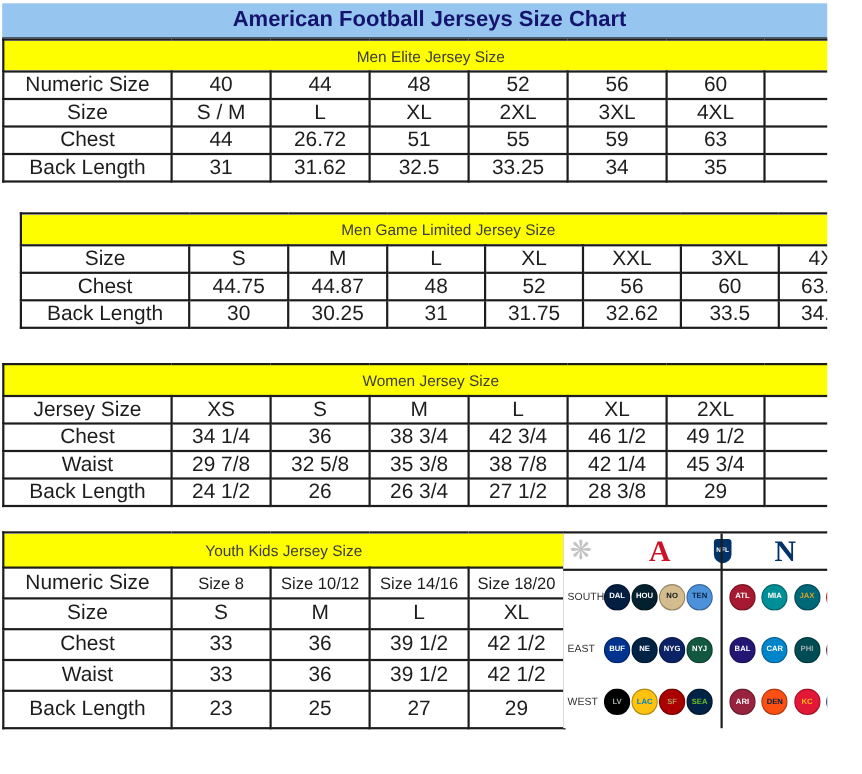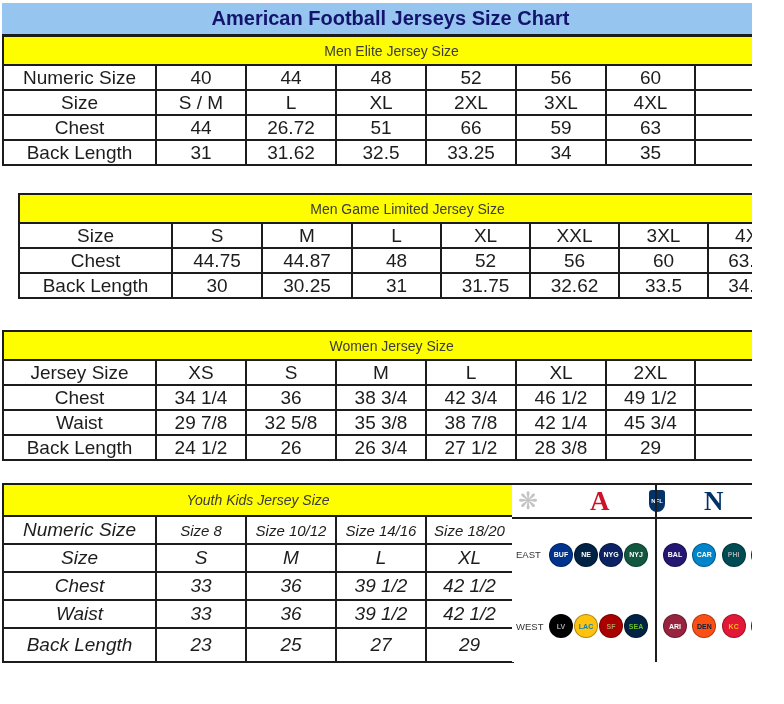--- a/index.html
+++ b/index.html
@@ -14,21 +14,21 @@
   
   .size-table{position:absolute;border-collapse:collapse;table-layout:fixed;background:#fff;}
   .size-table td{border:2px solid #1c1c1c;text-align:center;vertical-align:middle;
                  font-size:19px;color:#1d1d1d;height:23px;padding:0 2px;
                  white-space:nowrap;overflow:hidden;}
   .size-table .yhead{background:#FEFE00;color:#3c3c3c;font-size:14px;height:27px;font-weight:normal;}
   #t0{left:2px;top:35px;width:777px;}
   #t1{left:18px;top:193px;width:777px;}
   #t2{left:2px;top:330px;width:777px;}
   #t3{left:2px;top:483px;width:510px;}
-  #t3 td{height:26px;font-style:italic;}
+  #t3 td{height:26px;}
   #t3 .yhead{height:30px;}
   #t3 tr:nth-child(2) td:not(:first-child){font-size:15px;}
   #t3 tr:last-child td{height:32px;}
 
   
   .logos-panel{position:absolute;left:512px;top:483px;width:268px;height:179px;box-sizing:border-box;
                border-top:2px solid #1c1c1c;border-right:2px solid #1c1c1c;background:#fff;}
   .conf-header{position:relative;height:34px;border-bottom:2px solid #1c1c1c;box-sizing:border-box;}
   .starburst{position:absolute;left:6px;top:3px;font-size:24px;line-height:26px;color:#c4c4c4;}
   .afc-letter{position:absolute;left:78px;top:2px;font-family:"Liberation Serif",serif;
@@ -89,21 +89,21 @@
           <td>2XL</td>
           <td>3XL</td>
           <td>4XL</td>
           <td></td>
         </tr>
         <tr>
           <td>Chest</td>
           <td>44</td>
           <td>26.72</td>
           <td>51</td>
-          <td>66</td>
+          <td>55</td>
           <td>59</td>
           <td>63</td>
           <td></td>
         </tr>
         <tr>
           <td>Back Length</td>
           <td>31</td>
           <td>31.62</td>
           <td>32.5</td>
           <td>33.25</td>
@@ -272,20 +272,35 @@
 
   <div class="logos-panel">
     <div class="conf-header">
       <span class="starburst">❋</span>
       <span class="afc-letter">A</span>
       <span class="nfl-shield">NFL</span>
       <span class="nfc-letter">N</span>
     </div>
     <div class="divisions">
         <div class="div-row">
+          <span class="div-label">SOUTH</span>
+          <span class="team-group afc-group">
+            <span class="team-logo" style="background: rgb(4, 30, 66); color: rgb(255, 255, 255);">DAL</span>
+            <span class="team-logo" style="background: rgb(3, 32, 47); color: rgb(255, 255, 255);">HOU</span>
+            <span class="team-logo" style="background: rgb(211, 188, 141); color: rgb(16, 24, 32);">NO</span>
+            <span class="team-logo" style="background: rgb(75, 146, 219); color: rgb(12, 35, 64);">TEN</span>
+          </span>
+          <span class="team-group nfc-group">
+            <span class="team-logo" style="background: rgb(167, 25, 48); color: rgb(255, 255, 255);">ATL</span>
+            <span class="team-logo" style="background: rgb(0, 142, 151); color: rgb(255, 255, 255);">MIA</span>
+            <span class="team-logo" style="background: rgb(0, 103, 120); color: rgb(215, 162, 42);">JAX</span>
+            <span class="team-logo" style="background: rgb(213, 10, 10); color: rgb(255, 255, 255);">TB</span>
+          </span>
+        </div>
+        <div class="div-row">
           <span class="div-label">EAST</span>
           <span class="team-group afc-group">
             <span class="team-logo" style="background: rgb(0, 51, 141); color: rgb(255, 255, 255);">BUF</span>
             <span class="team-logo" style="background: rgb(0, 34, 68); color: rgb(255, 255, 255);">NE</span>
             <span class="team-logo" style="background: rgb(11, 34, 101); color: rgb(255, 255, 255);">NYG</span>
             <span class="team-logo" style="background: rgb(18, 87, 64); color: rgb(255, 255, 255);">NYJ</span>
           </span>
           <span class="team-group nfc-group">
             <span class="team-logo" style="background: rgb(36, 23, 115); color: rgb(255, 255, 255);">BAL</span>
             <span class="team-logo" style="background: rgb(0, 133, 202); color: rgb(255, 255, 255);">CAR</span>

